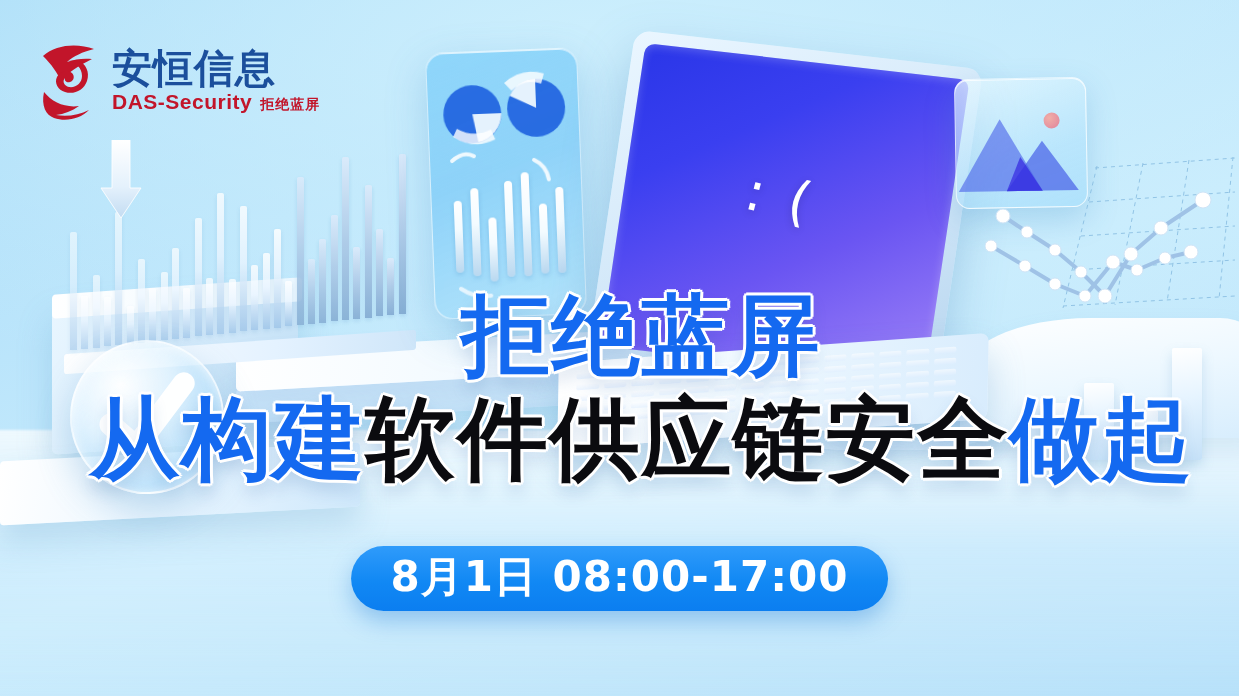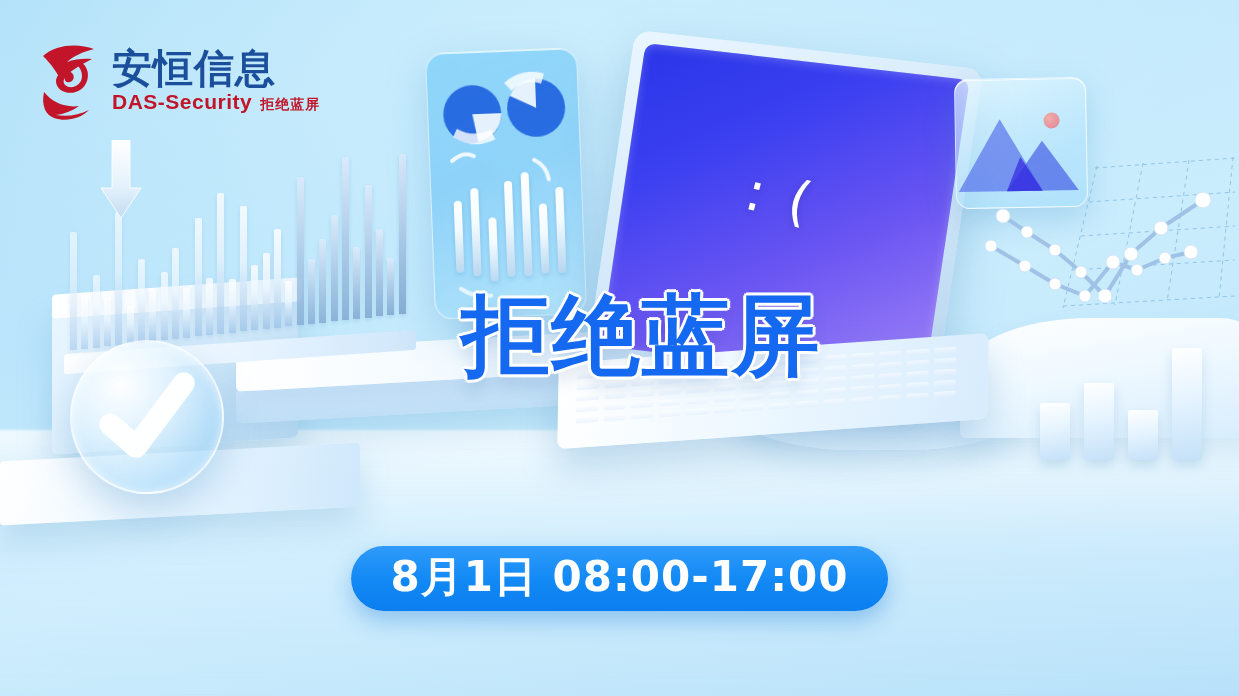--- a/index.html
+++ b/index.html
@@ -473,19 +473,20 @@
       <div id="logo-cn">安恒信息</div>
       <div id="logo-sub">
         <span id="logo-en">DAS-Security</span>
         <span id="logo-tag">拒绝蓝屏</span>
       </div>
     </div>
   </div>
 
   <div id="headline">
     <div class="hl" id="hl1">拒绝蓝屏</div>
+    <div class="hl" id="hl2"><span class="blue">从构建</span><span class="dark">软件供应链安全</span><span class="blue">做起</span></div>
   </div>
 
   <div id="date-pill">
     <div id="date-pill-text">8月1日 08:00-17:00</div>
   </div>
 
 </div>
 
 </body></html>

